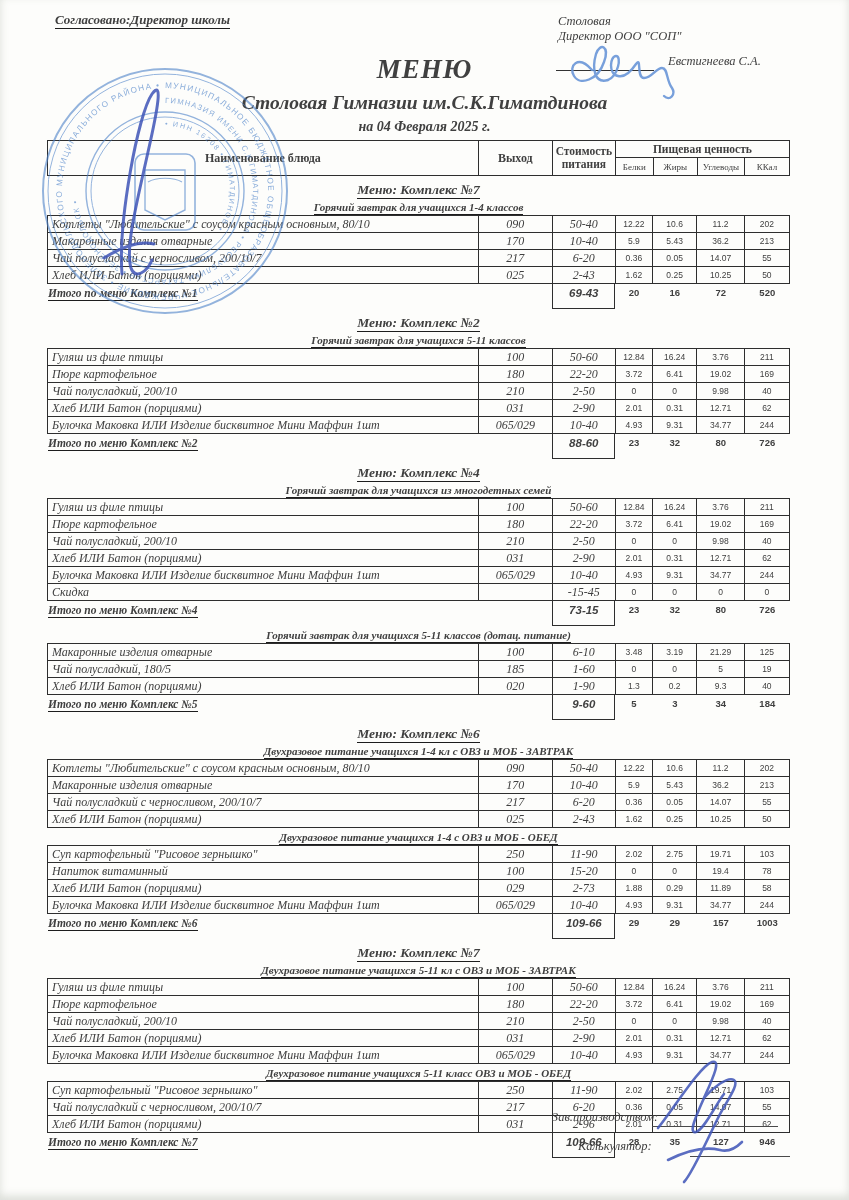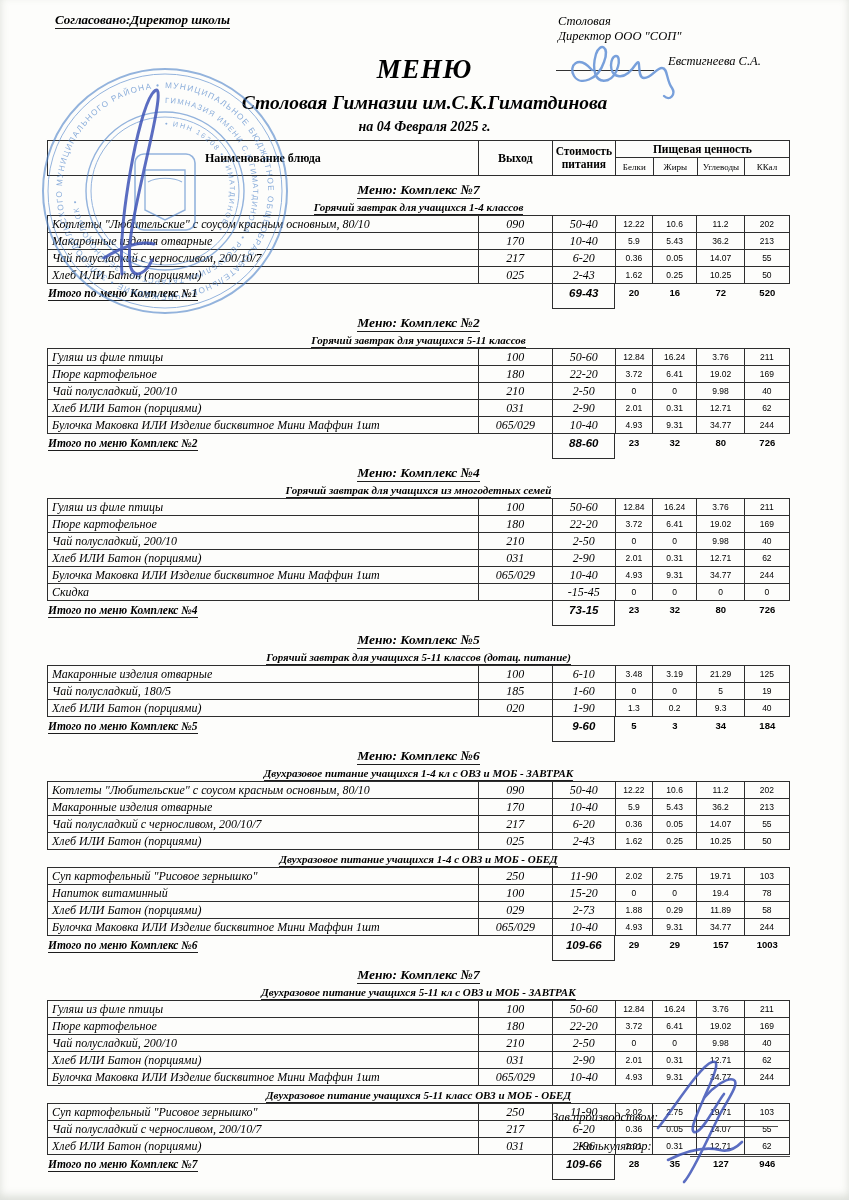--- a/index.html
+++ b/index.html
@@ -1,17 +1,17 @@
 <!DOCTYPE html>
 <html><head>
 <meta charset="utf-8">
 <style>
   html,body{margin:0;padding:0;background:#e9e9e6;}
   .page{position:relative;width:849px;height:1200px;margin:0 auto;background:#fdfdfb;
-        font-family:"Liberation Serif",serif;color:#000000;overflow:hidden;
+        font-family:"Liberation Serif",serif;color:#404040;overflow:hidden;
         box-shadow:inset 0 -4px 8px rgba(120,130,115,.25);}
   
   .hdr{position:relative;height:140px;}
   .approved-left{position:absolute;left:55px;top:12px;font-size:13px;font-weight:bold;font-style:italic;}
   .approved-left .u{border-bottom:1.3px solid #1d1d1d;padding-bottom:1px;}
   .approve-right{position:absolute;left:556px;top:14px;width:260px;height:90px;font-size:12.5px;font-style:italic;}
   .ar-l1{position:absolute;left:2px;top:0;}
   .ar-l2{position:absolute;left:2px;top:15px;}
   .ar-line{position:absolute;left:0px;top:56px;width:98px;border-top:1.4px solid #333;}
   .ar-signer{position:absolute;left:112px;top:40px;}
@@ -315,21 +315,20 @@
             <div class="t-label"><span class="u">Итого по меню Комплекс №4</span></div>
             <div class="t-spacer"></div>
             <div class="t-cost">73-15</div>
             <div class="t-val">23</div>
             <div class="t-val">32</div>
             <div class="t-val">80</div>
             <div class="t-val">726</div>
           </div>
         </div>
         <div class="menu-section">
-          <div class="section-title"><span class="u">Меню: Комплекс №5</span></div>
           <div class="group-subtitle"><span class="u">Горячий завтрак для учащихся 5-11 классов (дотац. питание)</span></div>
           <div class="rows">
             <div class="row grid7">
               <div class="c name">Макаронные изделия отварные</div>
               <div class="c out">100</div>
               <div class="c cost">6-10</div>
               <div class="c nut b1">3.48</div>
               <div class="c nut">3.19</div>
               <div class="c nut">21.29</div>
               <div class="c nut">125</div>

